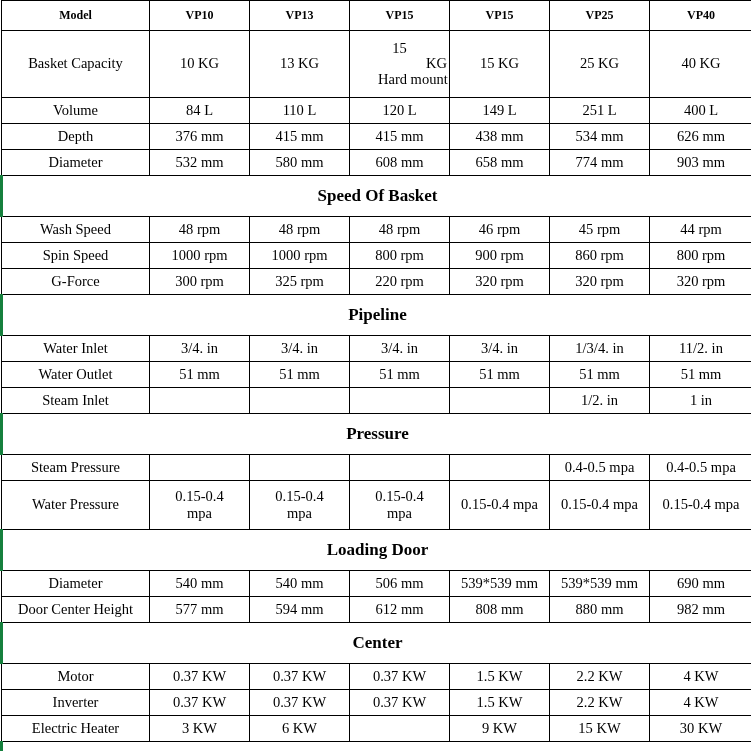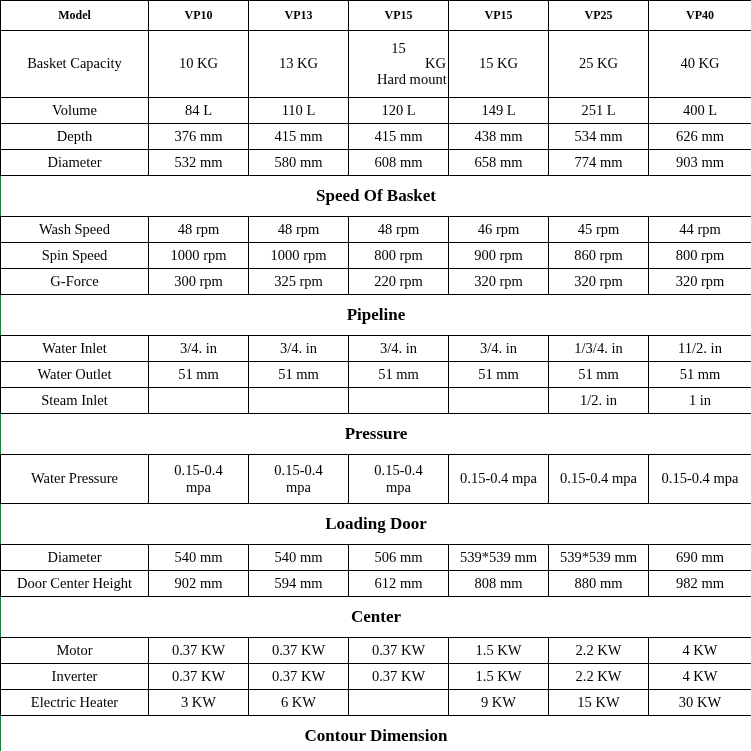--- a/index.html
+++ b/index.html
@@ -57,21 +57,21 @@
   tr.row-double td {
     height: 44px;
     white-space: normal;
   }
   
   tr.row-section td {
     height: 36px;
     font-weight: bold;
     font-size: 17px;
     text-align: center;
-    border-left: 1px solid #15803d;
+    border-left: 3px solid #15803d;
     border-right: 1px solid #000000;
   }
   
   td.stack-cell {
     white-space: normal;
     text-align: center;
     padding: 2px 0 2px 0;
   }
   td.stack-cell .ln-center {
     display: block;
@@ -213,20 +213,29 @@
           <td>Steam Inlet</td>
           <td class="empty-cell"></td>
           <td class="empty-cell"></td>
           <td class="empty-cell"></td>
           <td class="empty-cell"></td>
           <td>1/2. in</td>
           <td>1 in</td>
         </tr>
         <tr class="row-section">
           <td colspan="7">Pressure</td>
+        </tr>
+        <tr class="row-data">
+          <td>Steam Pressure</td>
+          <td class="empty-cell"></td>
+          <td class="empty-cell"></td>
+          <td class="empty-cell"></td>
+          <td class="empty-cell"></td>
+          <td>0.4-0.5 mpa</td>
+          <td>0.4-0.5 mpa</td>
         </tr>
         <tr class="row-double">
           <td>Water Pressure</td>
           <td class="wrap-cell">
             <span class="wl">0.15-0.4</span>
             <span class="wl">mpa</span>
           </td>
           <td class="wrap-cell">
             <span class="wl">0.15-0.4</span>
             <span class="wl">mpa</span>
@@ -246,21 +255,21 @@
           <td>Diameter</td>
           <td>540 mm</td>
           <td>540 mm</td>
           <td>506 mm</td>
           <td>539*539 mm</td>
           <td>539*539  mm</td>
           <td>690 mm</td>
         </tr>
         <tr class="row-data">
           <td>Door Center Height</td>
-          <td>902 mm</td>
+          <td>577 mm</td>
           <td>594 mm</td>
           <td>612 mm</td>
           <td>808 mm</td>
           <td>880 mm</td>
           <td>982 mm</td>
         </tr>
         <tr class="row-section">
           <td colspan="7">Center</td>
         </tr>
         <tr class="row-data">

